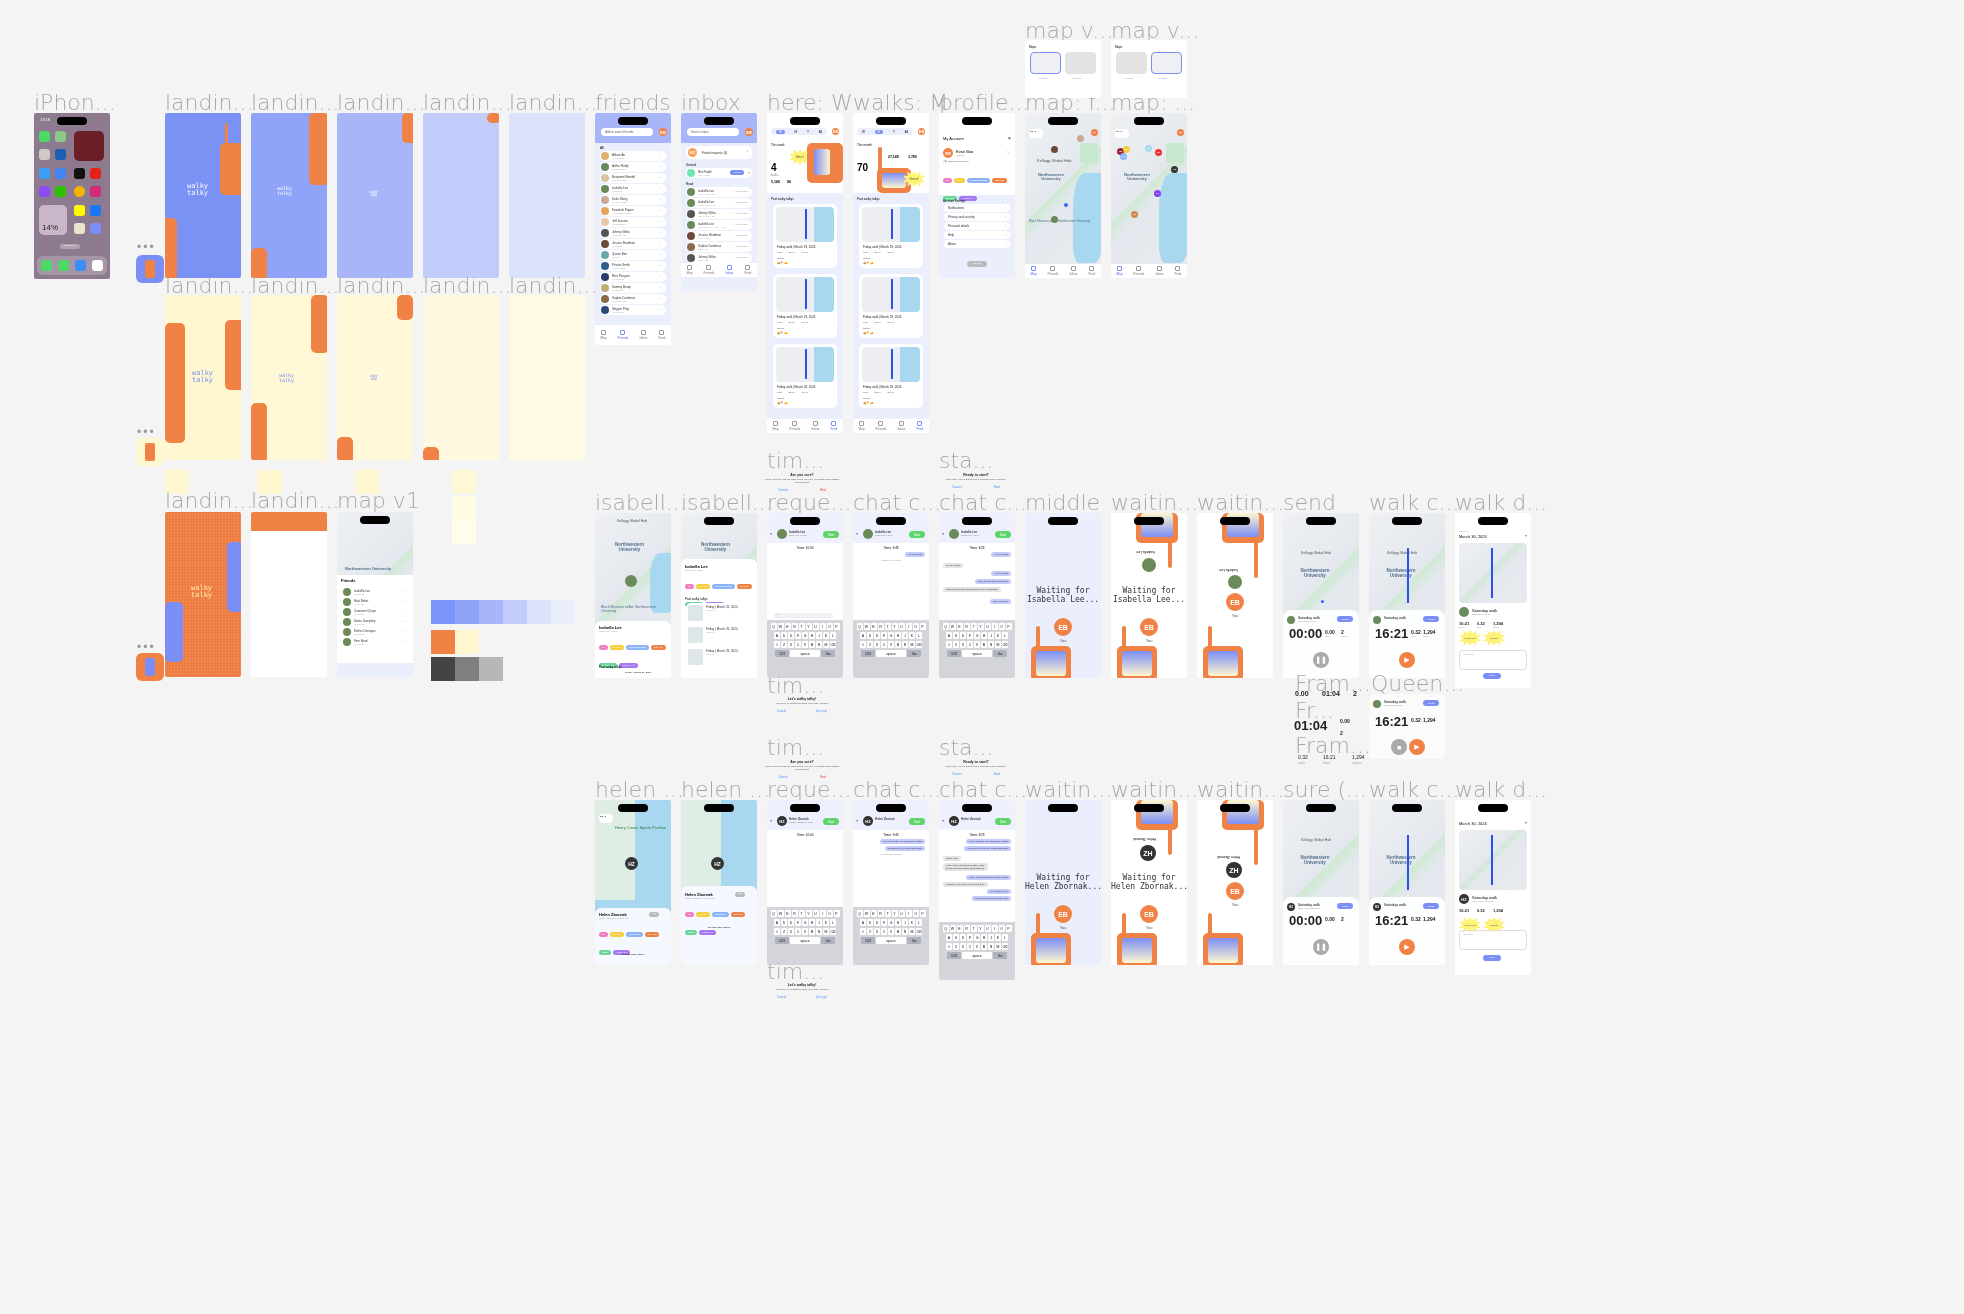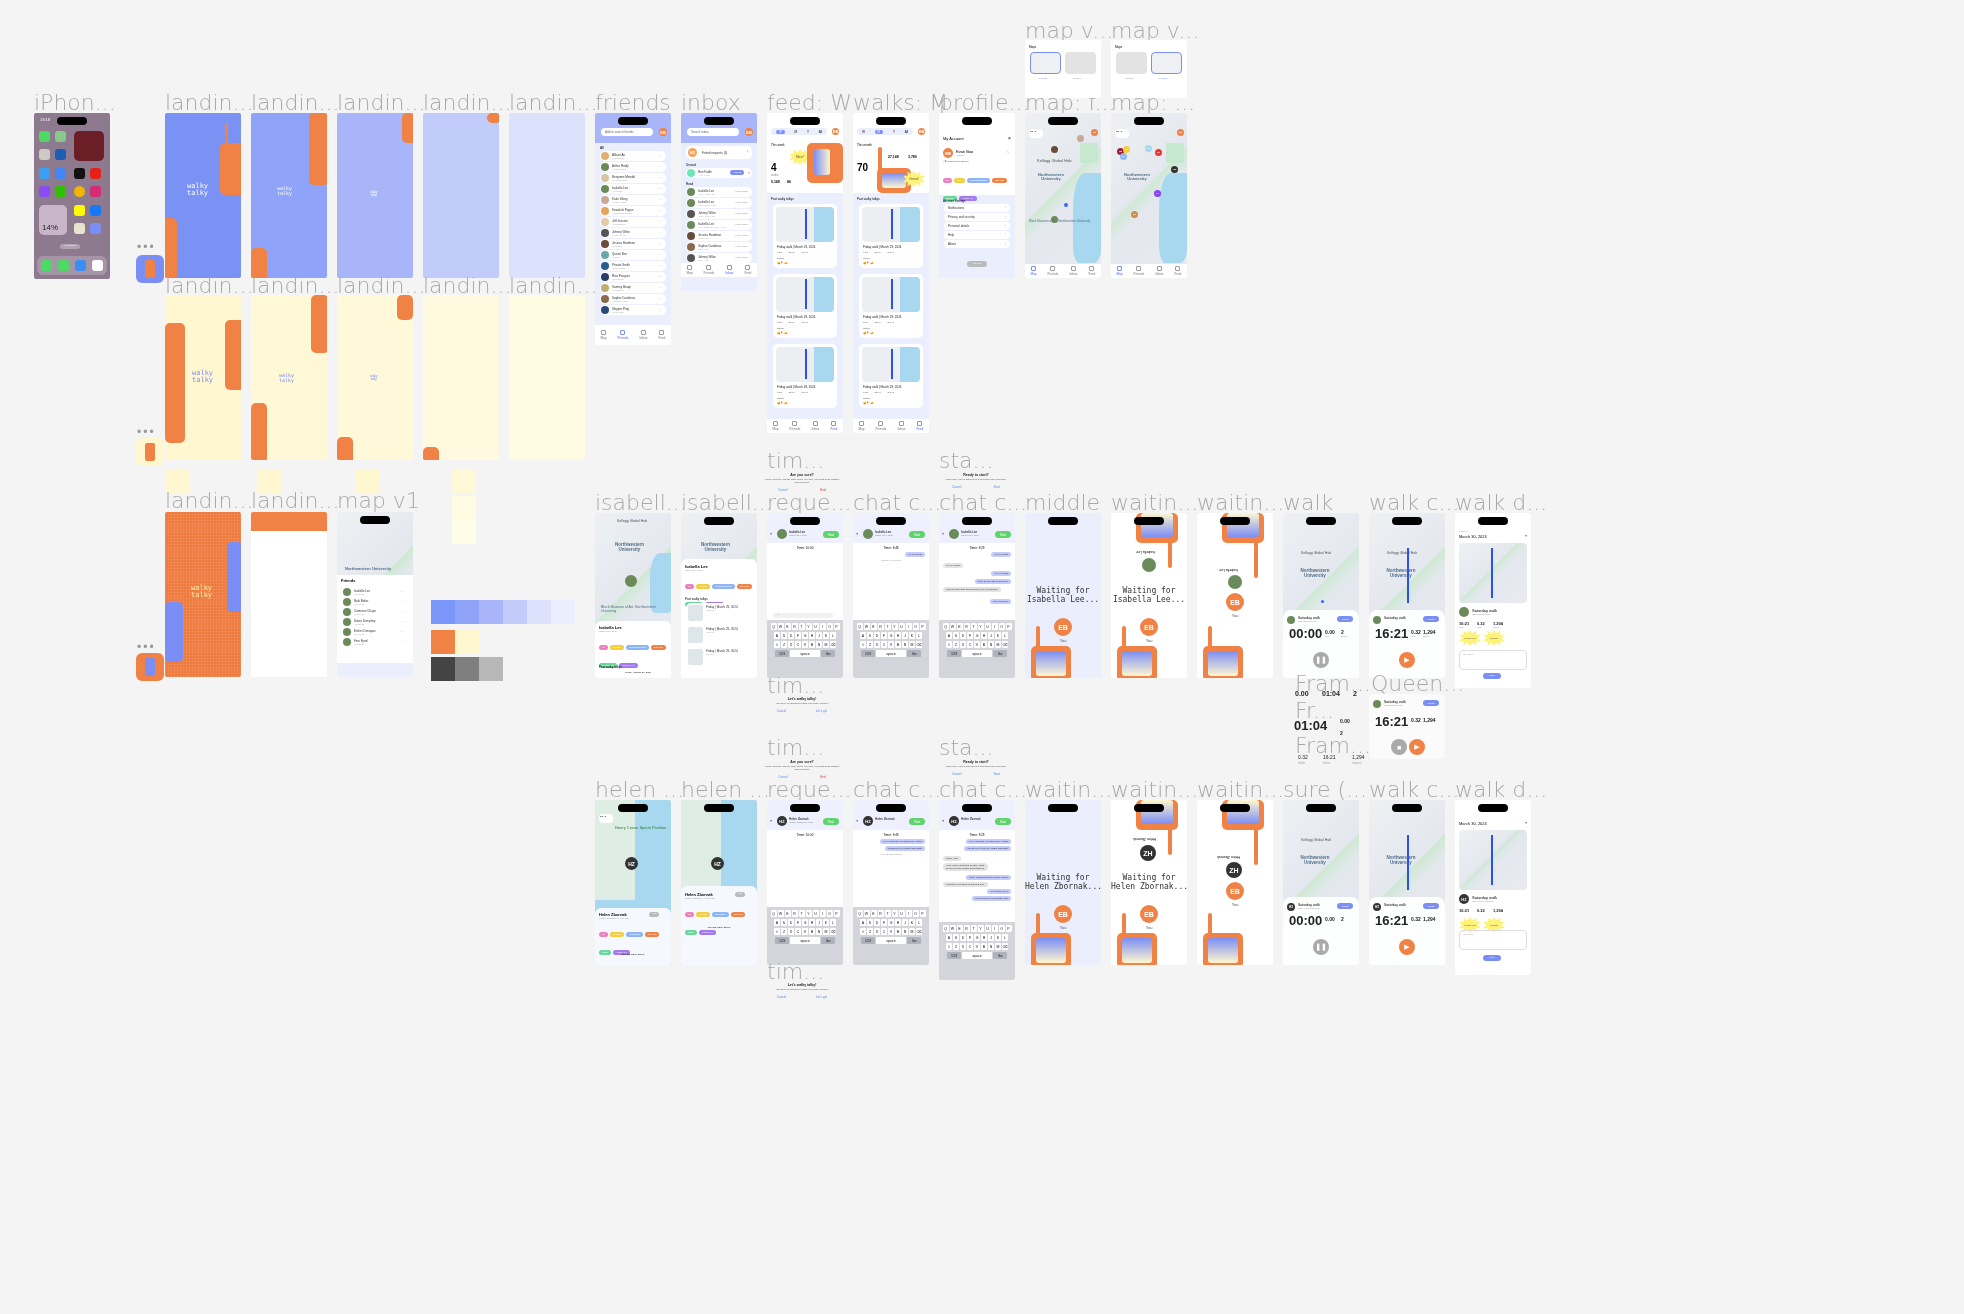--- a/index.html
+++ b/index.html
@@ -67,21 +67,21 @@
 <body>
 
 <div class="frame-label" style="left:34px;top:92px">iPhon...</div>
 <div class="frame-label" style="left:165px;top:92px">landin...</div>
 <div class="frame-label" style="left:251px;top:92px">landin...</div>
 <div class="frame-label" style="left:337px;top:92px">landin...</div>
 <div class="frame-label" style="left:423px;top:92px">landin...</div>
 <div class="frame-label" style="left:509px;top:92px">landin...</div>
 <div class="frame-label" style="left:595px;top:92px">friends</div>
 <div class="frame-label" style="left:681px;top:92px">inbox</div>
-<div class="frame-label" style="left:767px;top:92px">feed: W</div>
+<div class="frame-label" style="left:767px;top:92px">here: W</div>
 <div class="frame-label" style="left:853px;top:92px">walks: M</div>
 <div class="frame-label" style="left:939px;top:92px">profile...</div>
 <div class="frame-label" style="left:1025px;top:20px">map v...</div>
 <div class="frame-label" style="left:1111px;top:20px">map v...</div>
 <div class="frame-label" style="left:1025px;top:92px">map: f...</div>
 <div class="frame-label" style="left:1111px;top:92px">map: ...</div>
 
 <div class="frame" style="left:34px;top:113px;width:76px;height:166px;background:#8d7a8e">
   <div class="island"></div>
   <div class="sb" style="left:6px;color:#fff">13:18</div>
@@ -728,21 +728,21 @@
 </div>
 
 <div class="frame-label" style="left:595px;top:492px">isabell...</div>
 <div class="frame-label" style="left:681px;top:492px">isabell...</div>
 <div class="frame-label" style="left:767px;top:492px">reque...</div>
 <div class="frame-label" style="left:853px;top:492px">chat c...</div>
 <div class="frame-label" style="left:939px;top:492px">chat c...</div>
 <div class="frame-label" style="left:1025px;top:492px">middle</div>
 <div class="frame-label" style="left:1111px;top:492px">waitin...</div>
 <div class="frame-label" style="left:1197px;top:492px">waitin...</div>
-<div class="frame-label" style="left:1283px;top:492px">walk</div>
+<div class="frame-label" style="left:1283px;top:492px">send</div>
 <div class="frame-label" style="left:1369px;top:492px">walk c...</div>
 <div class="frame-label" style="left:1455px;top:492px">walk d...</div>
 
 <div class="frame mapbg" style="left:595px;top:513px;width:76px;height:165px">
   <div class="water" style="left:55px;top:40px;width:25px;height:60px"></div>
   <div class="map-title" style="left:12px;top:30px;font-size:4.5px;width:45px">Northwestern University</div>
   <div class="map-lbl" style="left:22px;top:6px;font-size:3.5px">Kellogg Global Hub</div>
   <div class="av" style="left:30px;top:62px;width:12px;height:12px;background:#6b8a5a"></div>
   <div class="map-lbl" style="left:6px;top:92px;font-size:3.5px;color:#4d6d8a">Block Museum of Art, Northwestern University</div>
   <div style="position:absolute;left:0;right:0;top:108px;bottom:0;background:#fff;border-radius:6px 6px 0 0">

